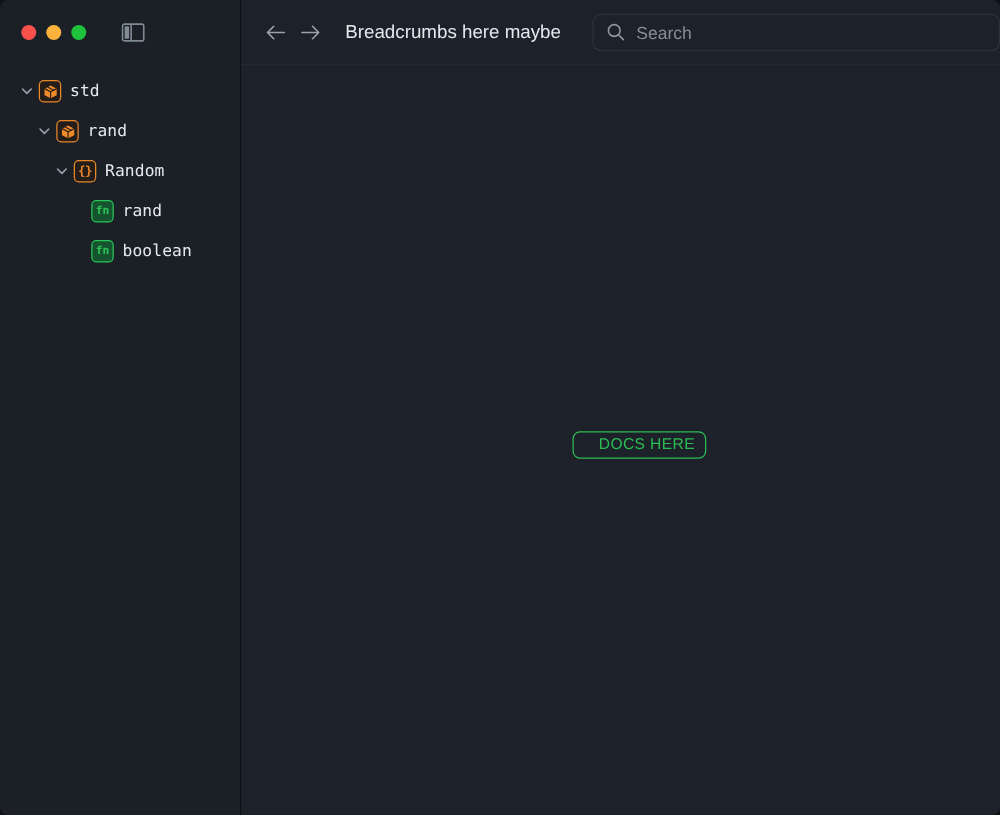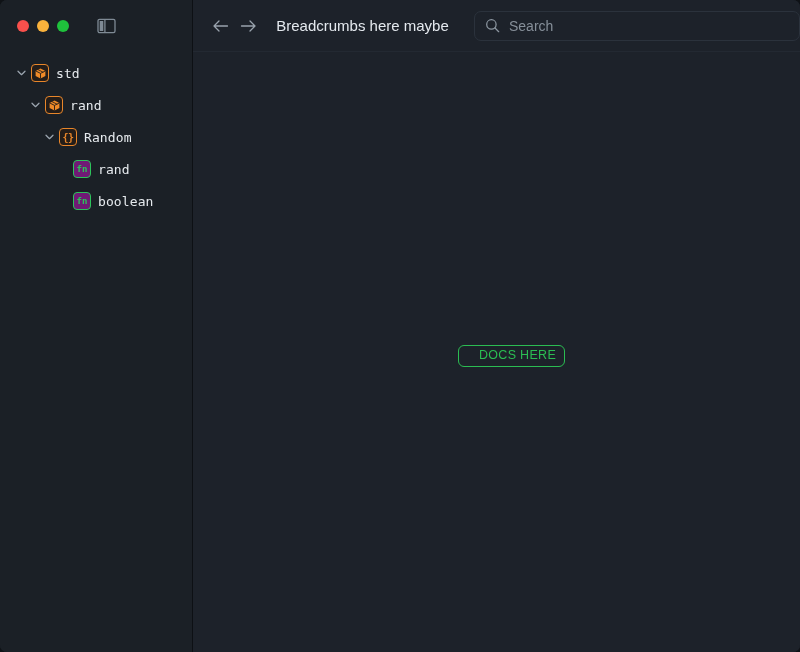--- a/index.html
+++ b/index.html
@@ -102,21 +102,21 @@
     border-radius: 4px;
     display: flex;
     align-items: center;
     justify-content: center;
     margin-right: 7px;
   }
   .node-icon.pkg   { border: 1.3px solid #e8862a; background: #241d19; }
   .node-icon.brace { border: 1.3px solid #e8862a; background: #241d19;
                      color: #e8862a; font-family: "DejaVu Sans Mono", monospace;
                      font-size: 10px; font-weight: bold; letter-spacing:-0.5px; }
-  .node-icon.fn    { border: 1.3px solid #2cc45a; background: #701a75;
+  .node-icon.fn    { border: 1.3px solid #2cc45a; background: #14532d;
                      color: #2cc45a; font-family: "DejaVu Sans Mono", monospace;
                      font-size: 9px; font-weight: bold; }
 
   .node-label {
     font-family: "DejaVu Sans Mono", monospace;
     font-size: 13px;
     color: #e6eaee;
     letter-spacing: 0.1px;
   }
 

